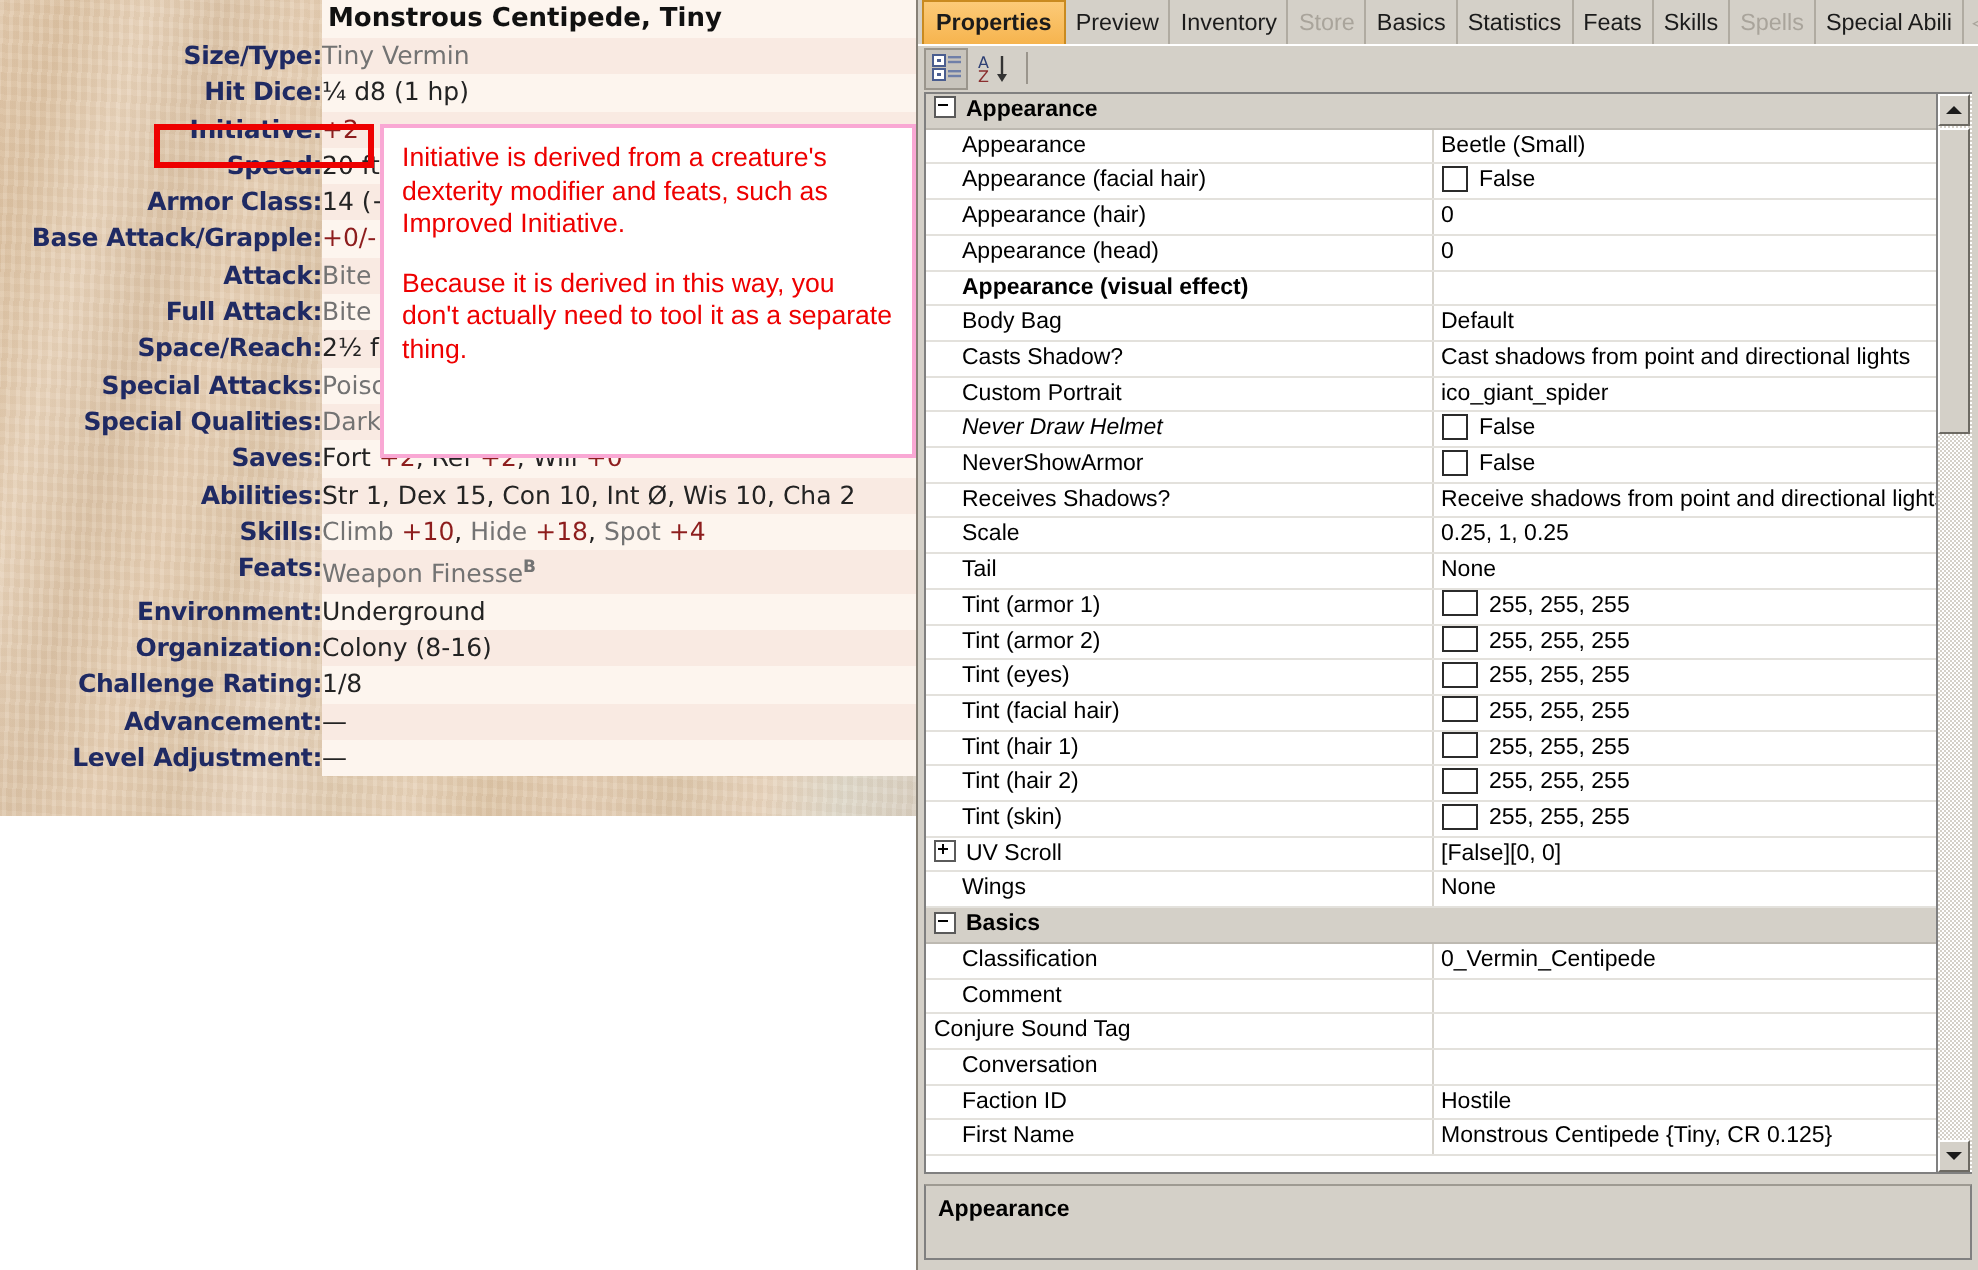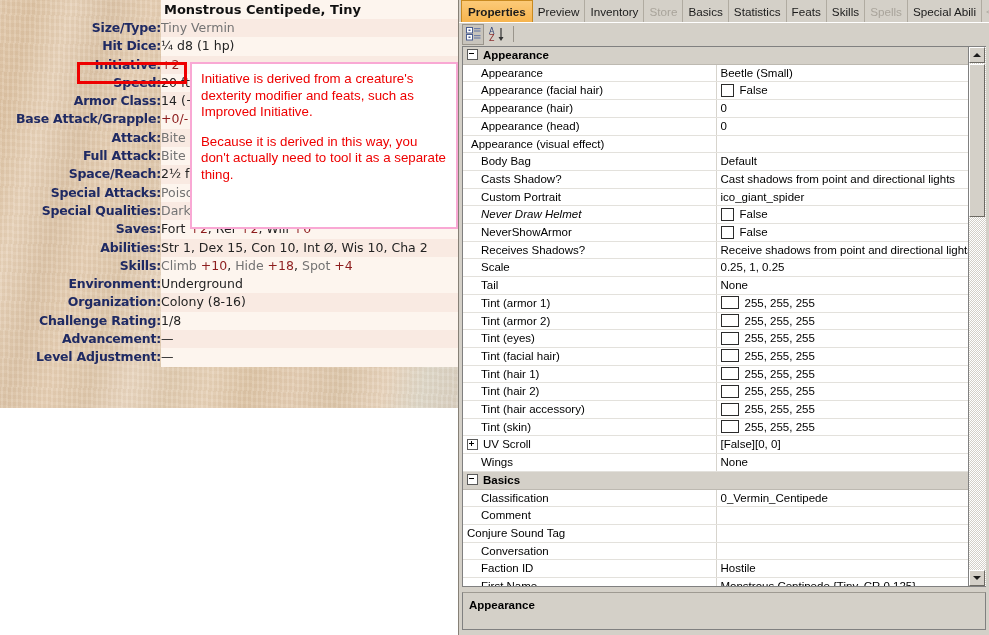--- a/index.html
+++ b/index.html
@@ -367,20 +367,24 @@
           <td class="sb-label">Saves:</td>
           <td class="sb-value">Fort <span class="v-red">+2</span>, Ref <span class="v-red">+2</span>, Will <span class="v-red">+0</span></td>
         </tr>
         <tr class="even">
           <td class="sb-label">Abilities:</td>
           <td class="sb-value">Str 1, Dex 15, Con 10, Int Ø, Wis 10, Cha 2</td>
         </tr>
         <tr class="odd">
           <td class="sb-label">Skills:</td>
           <td class="sb-value"><span class="v-blue">Climb</span> <span class="v-red">+10</span>, <span class="v-blue">Hide</span> <span class="v-red">+18</span>, <span class="v-blue">Spot</span> <span class="v-red">+4</span></td>
+        </tr>
+        <tr class="even">
+          <td class="sb-label">Feats:</td>
+          <td class="sb-value"><span class="v-blue">Weapon Finesse</span><span class="v-blue sup">B</span></td>
         </tr>
         <tr class="odd">
           <td class="sb-label">Environment:</td>
           <td class="sb-value">Underground</td>
         </tr>
         <tr class="even">
           <td class="sb-label">Organization:</td>
           <td class="sb-value">Colony (8-16)</td>
         </tr>
         <tr class="odd">
@@ -468,21 +472,21 @@
             </tr>
             <tr>
               <td class="pname" style="padding-left: 18px;">Appearance (hair)</td>
               <td class="pval">0</td>
             </tr>
             <tr>
               <td class="pname" style="padding-left: 18px;">Appearance (head)</td>
               <td class="pval">0</td>
             </tr>
             <tr>
-              <td class="pname" style="padding-left: 8px;">Appearance (visual effect)</td>
+              <td class="pname" style="padding-left: 18px; font-weight: bold;">Appearance (visual effect)</td>
               <td class="pval"></td>
             </tr>
             <tr>
               <td class="pname" style="padding-left: 18px;">Body Bag</td>
               <td class="pval">Default</td>
             </tr>
             <tr>
               <td class="pname" style="padding-left: 18px;">Casts Shadow?</td>
               <td class="pval">Cast shadows from point and directional lights</td>
             </tr>
@@ -525,24 +529,20 @@
             <tr>
               <td class="pname" style="padding-left: 18px;">Tint (facial hair)</td>
               <td class="pval"><span class="swatch" style="background:#ffffff"></span><span>255, 255, 255</span></td>
             </tr>
             <tr>
               <td class="pname" style="padding-left: 18px;">Tint (hair 1)</td>
               <td class="pval"><span class="swatch" style="background:#ffffff"></span><span>255, 255, 255</span></td>
             </tr>
             <tr>
               <td class="pname" style="padding-left: 18px;">Tint (hair 2)</td>
-              <td class="pval"><span class="swatch" style="background:#ffffff"></span><span>255, 255, 255</span></td>
-            </tr>
-            <tr>
-              <td class="pname" style="padding-left: 18px;">Tint (hair accessory)</td>
               <td class="pval"><span class="swatch" style="background:#ffffff"></span><span>255, 255, 255</span></td>
             </tr>
             <tr>
               <td class="pname" style="padding-left: 18px;">Tint (skin)</td>
               <td class="pval"><span class="swatch" style="background:#ffffff"></span><span>255, 255, 255</span></td>
             </tr>
             <tr>
               <td class="pname"><span class="expander plus"></span><span>UV Scroll</span></td>
               <td class="pval">[False][0, 0]</td>
             </tr>

